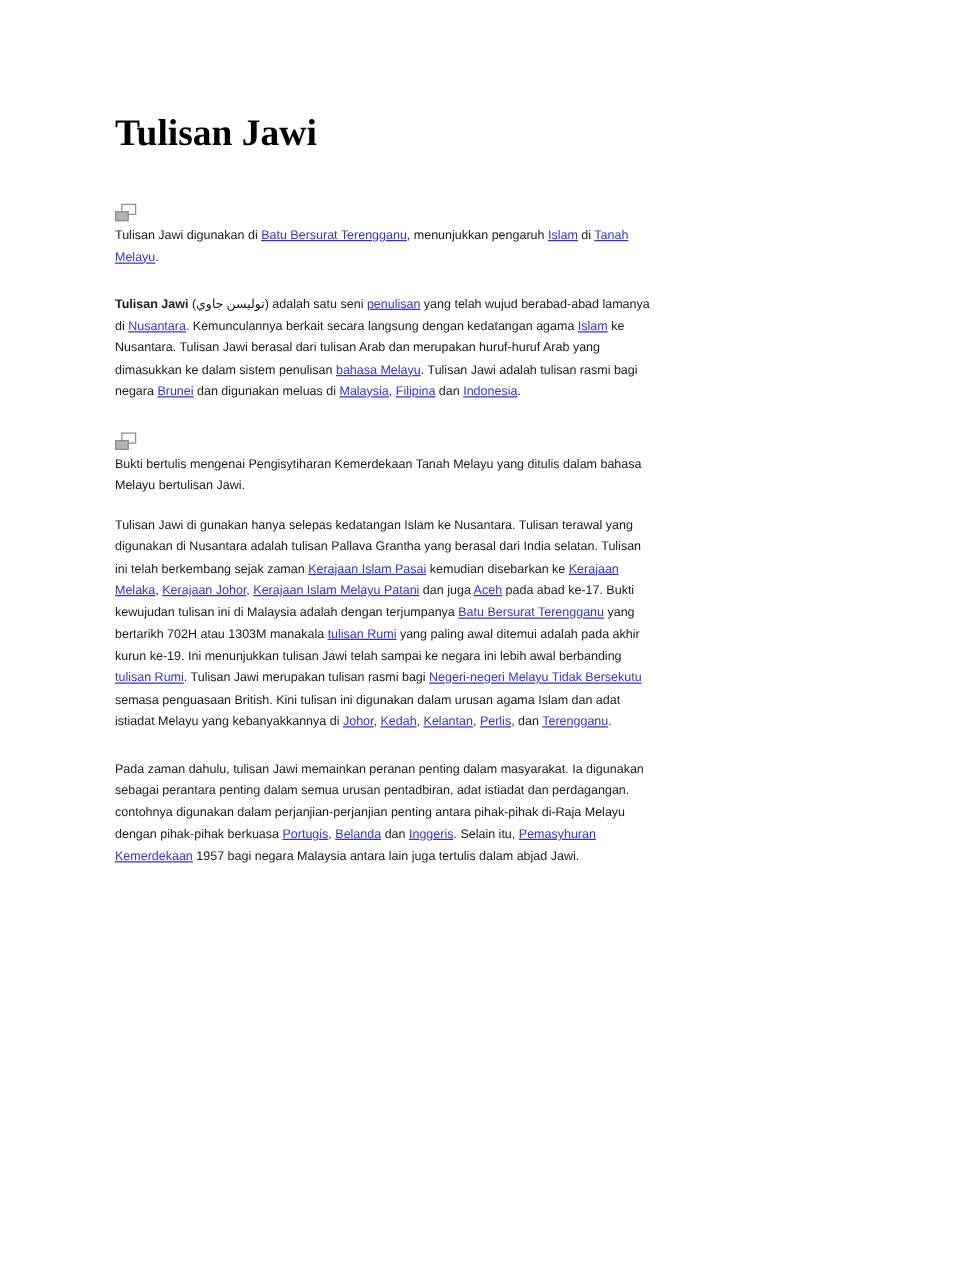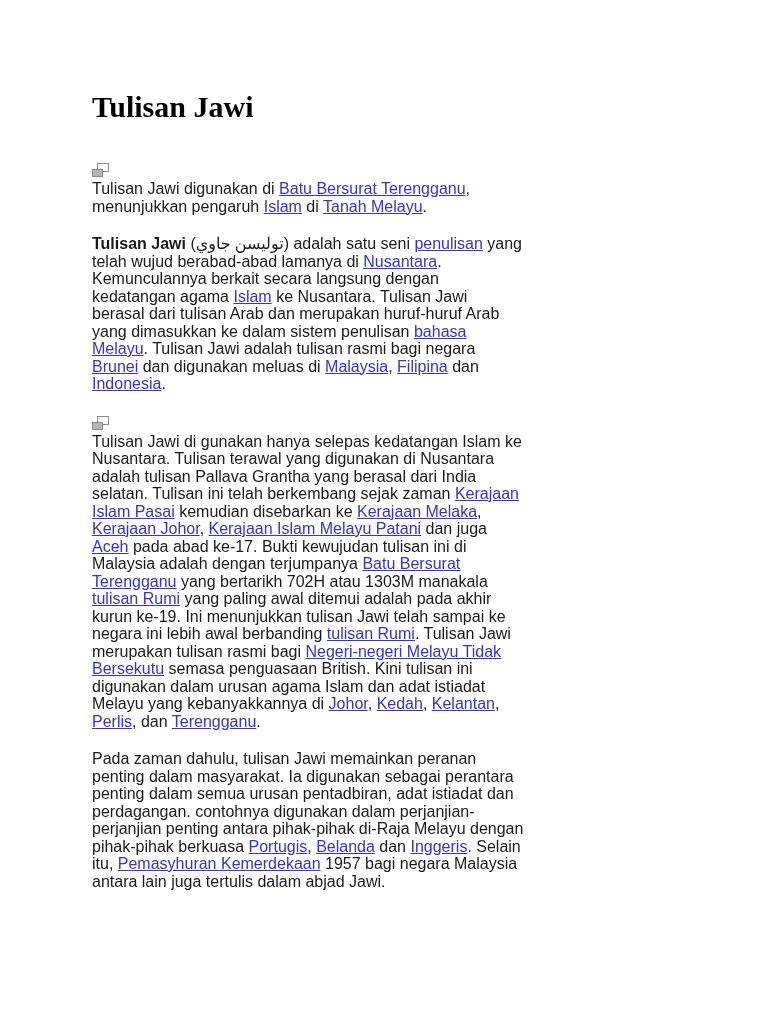--- a/index.html
+++ b/index.html
@@ -25,21 +25,21 @@
     font-family: "Liberation Serif", "DejaVu Serif", serif;
     font-weight: bold;
     font-size: 30px;
     line-height: 33px;
     margin: 0 0 40px 0;
     color: #000000;
     letter-spacing: 0px;
   }
   .doc-content p {
     margin: 0 0 20px 0;
-    font-size: 16px;
+    font-size: 10px;
     line-height: 17.5px;
     color: var(--text, #1a1a1a);
   }
   .doc-content p[data-name="figure-caption"] {
     margin-bottom: 14px;
   }
   .doc-content a {
     color: var(--link, #3434cc);
     text-decoration: underline;
     cursor: pointer;
@@ -87,17 +87,18 @@
 <body>
 
 <div class="doc-page" data-name="document-page">
   <div class="doc-content" data-name="document-content">
     <h1 class="doc-title" data-name="page-title">Tulisan Jawi</h1>
     <div id="doc-blocks" data-name="document-blocks">
         <div class="fig-row" data-name="figure-icon-top-row"><span class="fig-icon" data-name="figure-icon-top"><span class="ic-back" data-name="figure-icon-top-back-rect"></span><span class="ic-front" data-name="figure-icon-top-front-rect"></span></span></div>
         <p data-name="lead-caption"><span data-name="body-text">Tulisan Jawi digunakan di </span><a href="#" data-name="link-batu-bersurat-terengganu">Batu Bersurat Terengganu</a><span data-name="body-text">, menunjukkan pengaruh </span><a href="#" data-name="link-islam">Islam</a><span data-name="body-text"> di </span><a href="#" data-name="link-tanah-melayu">Tanah Melayu</a><span data-name="body-text">.</span></p>
         <p data-name="intro-paragraph"><span data-name="bold-lead-text" class="b">Tulisan Jawi</span><span data-name="body-text"> (</span><span data-name="jawi-script-text" class="arabic" dir="rtl">توليسن جاوي</span><span data-name="body-text">) adalah satu seni </span><a href="#" data-name="link-penulisan">penulisan</a><span data-name="body-text"> yang telah wujud berabad-abad lamanya di </span><a href="#" data-name="link-nusantara">Nusantara</a><span data-name="body-text">. Kemunculannya berkait secara langsung dengan kedatangan agama </span><a href="#" data-name="link-islam">Islam</a><span data-name="body-text"> ke Nusantara. Tulisan Jawi berasal dari tulisan Arab dan merupakan huruf-huruf Arab yang dimasukkan ke dalam sistem penulisan </span><a href="#" data-name="link-bahasa-melayu">bahasa Melayu</a><span data-name="body-text">. Tulisan Jawi adalah tulisan rasmi bagi negara </span><a href="#" data-name="link-brunei">Brunei</a><span data-name="body-text"> dan digunakan meluas di </span><a href="#" data-name="link-malaysia">Malaysia</a><span data-name="body-text">, </span><a href="#" data-name="link-filipina">Filipina</a><span data-name="body-text"> dan </span><a href="#" data-name="link-indonesia">Indonesia</a><span data-name="body-text">.</span></p>
         <div class="fig-row" data-name="figure-icon-middle-row"><span class="fig-icon" data-name="figure-icon-middle"><span class="ic-back" data-name="figure-icon-middle-back-rect"></span><span class="ic-front" data-name="figure-icon-middle-front-rect"></span></span></div>
+        <p data-name="figure-caption"><span data-name="body-text">Bukti bertulis mengenai Pengisytiharan Kemerdekaan Tanah Melayu yang ditulis dalam bahasa Melayu bertulisan Jawi.</span></p>
         <p data-name="history-paragraph"><span data-name="body-text">Tulisan Jawi di gunakan hanya selepas kedatangan Islam ke Nusantara. Tulisan terawal yang digunakan di Nusantara adalah tulisan Pallava Grantha yang berasal dari India selatan. Tulisan ini telah berkembang sejak zaman </span><a href="#" data-name="link-kerajaan-islam-pasai">Kerajaan Islam Pasai</a><span data-name="body-text"> kemudian disebarkan ke </span><a href="#" data-name="link-kerajaan-melaka">Kerajaan Melaka</a><span data-name="body-text">, </span><a href="#" data-name="link-kerajaan-johor">Kerajaan Johor</a><span data-name="body-text">, </span><a href="#" data-name="link-kerajaan-islam-melayu-patani">Kerajaan Islam Melayu Patani</a><span data-name="body-text"> dan juga </span><a href="#" data-name="link-aceh">Aceh</a><span data-name="body-text"> pada abad ke-17. Bukti kewujudan tulisan ini di Malaysia adalah dengan terjumpanya </span><a href="#" data-name="link-batu-bersurat-terengganu">Batu Bersurat Terengganu</a><span data-name="body-text"> yang bertarikh 702H atau 1303M manakala </span><a href="#" data-name="link-tulisan-rumi">tulisan Rumi</a><span data-name="body-text"> yang paling awal ditemui adalah pada akhir kurun ke-19. Ini menunjukkan tulisan Jawi telah sampai ke negara ini lebih awal berbanding </span><a href="#" data-name="link-tulisan-rumi">tulisan Rumi</a><span data-name="body-text">. Tulisan Jawi merupakan tulisan rasmi bagi </span><a href="#" data-name="link-negeri-negeri-melayu-tidak-bersekutu">Negeri-negeri Melayu Tidak Bersekutu</a><span data-name="body-text"> semasa penguasaan British. Kini tulisan ini digunakan dalam urusan agama Islam dan adat istiadat Melayu yang kebanyakkannya di </span><a href="#" data-name="link-johor">Johor</a><span data-name="body-text">, </span><a href="#" data-name="link-kedah">Kedah</a><span data-name="body-text">, </span><a href="#" data-name="link-kelantan">Kelantan</a><span data-name="body-text">, </span><a href="#" data-name="link-perlis">Perlis</a><span data-name="body-text">, dan </span><a href="#" data-name="link-terengganu">Terengganu</a><span data-name="body-text">.</span></p>
         <p data-name="role-paragraph"><span data-name="body-text">Pada zaman dahulu, tulisan Jawi memainkan peranan penting dalam masyarakat. Ia digunakan sebagai perantara penting dalam semua urusan pentadbiran, adat istiadat dan perdagangan. contohnya digunakan dalam perjanjian-perjanjian penting antara pihak-pihak di-Raja Melayu dengan pihak-pihak berkuasa </span><a href="#" data-name="link-portugis">Portugis</a><span data-name="body-text">, </span><a href="#" data-name="link-belanda">Belanda</a><span data-name="body-text"> dan </span><a href="#" data-name="link-inggeris">Inggeris</a><span data-name="body-text">. Selain itu, </span><a href="#" data-name="link-pemasyhuran-kemerdekaan">Pemasyhuran Kemerdekaan</a><span data-name="body-text"> 1957 bagi negara Malaysia antara lain juga tertulis dalam abjad Jawi.</span></p>
       </div>
   </div>
 </div>
 
 </body></html>

